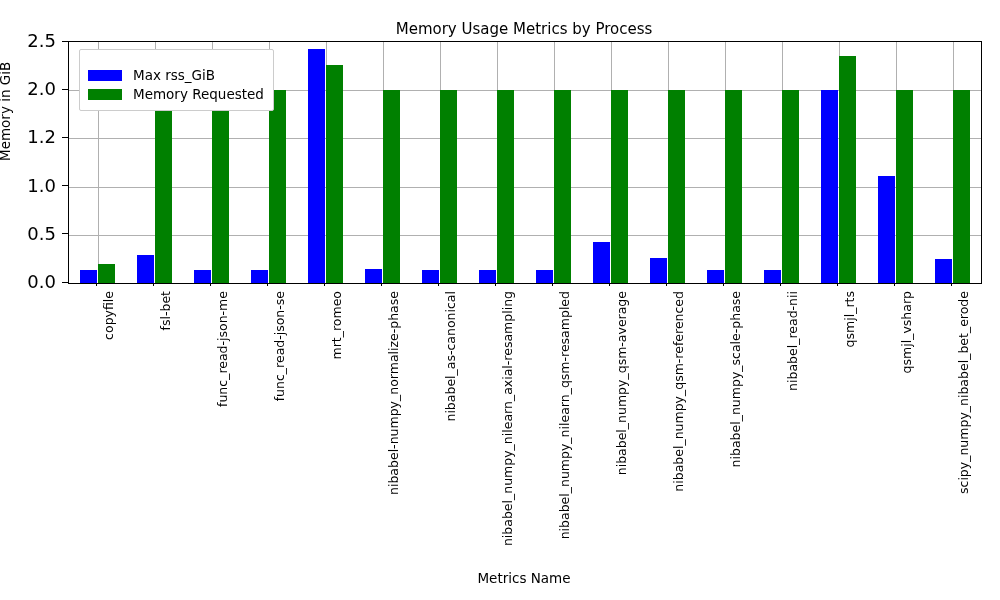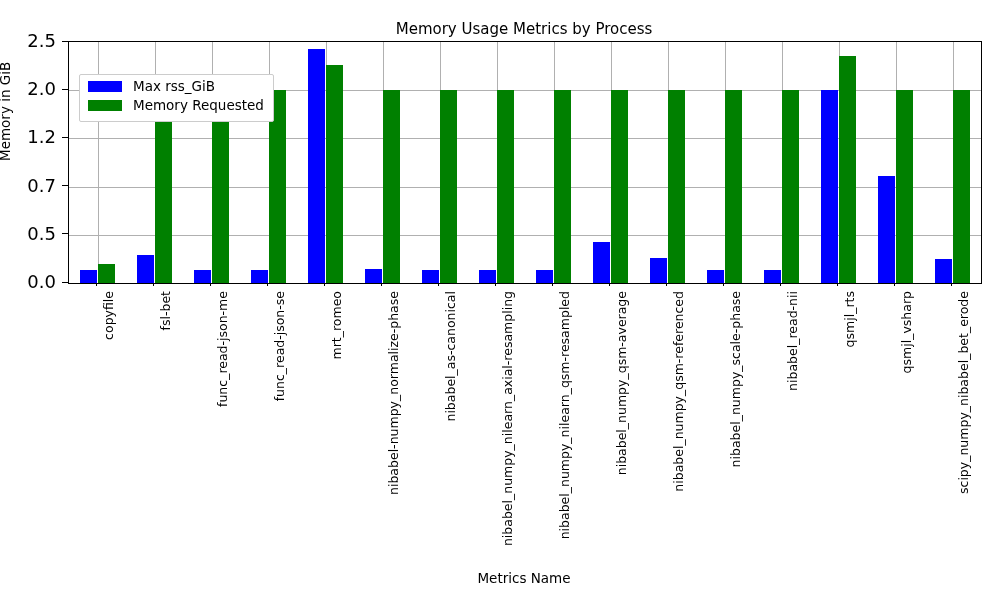--- a/index.html
+++ b/index.html
@@ -131,23 +131,22 @@
   .bar.s1 { background: #008000; }
 
   
   #legend {
     position: absolute;
     left: 10px;
     top: 7px;
     background: #ffffff;
     border: 1px solid #cccccc;
     border-radius: 2px;
-    padding: 2px 9px 6px 8px;
+    padding: 16px 9px 6px 8px;
     box-sizing: border-box;
-    margin-top: 25px;
   }
   .legend-row {
     display: flex;
     align-items: center;
     height: 19px;
   }
   .legend-swatch {
     width: 34px;
     height: 11px;
     margin-right: 11px;
@@ -174,21 +173,21 @@
   <div id="ylabel">Memory in GiB</div>
 
   <div id="xlabel">Metrics Name</div>
 
   <div id="yaxis">
       <div class="ytick-mark" style="top: 281.5px;"></div>
       <div class="ylab" style="left: 0px; top: 275px;">0.0</div>
       <div class="ytick-mark" style="top: 233.3px;"></div>
       <div class="ylab" style="left: 0px; top: 226.8px;">0.5</div>
       <div class="ytick-mark" style="top: 185.1px;"></div>
-      <div class="ylab" style="left: 0px; top: 178.6px;">0.7</div>
+      <div class="ylab" style="left: 0px; top: 178.6px;">1.0</div>
       <div class="ytick-mark" style="top: 136.9px;"></div>
       <div class="ylab" style="left: 0px; top: 130.4px;">1.2</div>
       <div class="ytick-mark" style="top: 88.7px;"></div>
       <div class="ylab" style="left: 0px; top: 82.2px;">2.0</div>
       <div class="ytick-mark" style="top: 40.5px;"></div>
       <div class="ylab" style="left: 0px; top: 34px;">2.5</div>
     </div>
 
   <div id="xaxis">
       <div class="xtick-mark" style="left: 96px;"></div>

